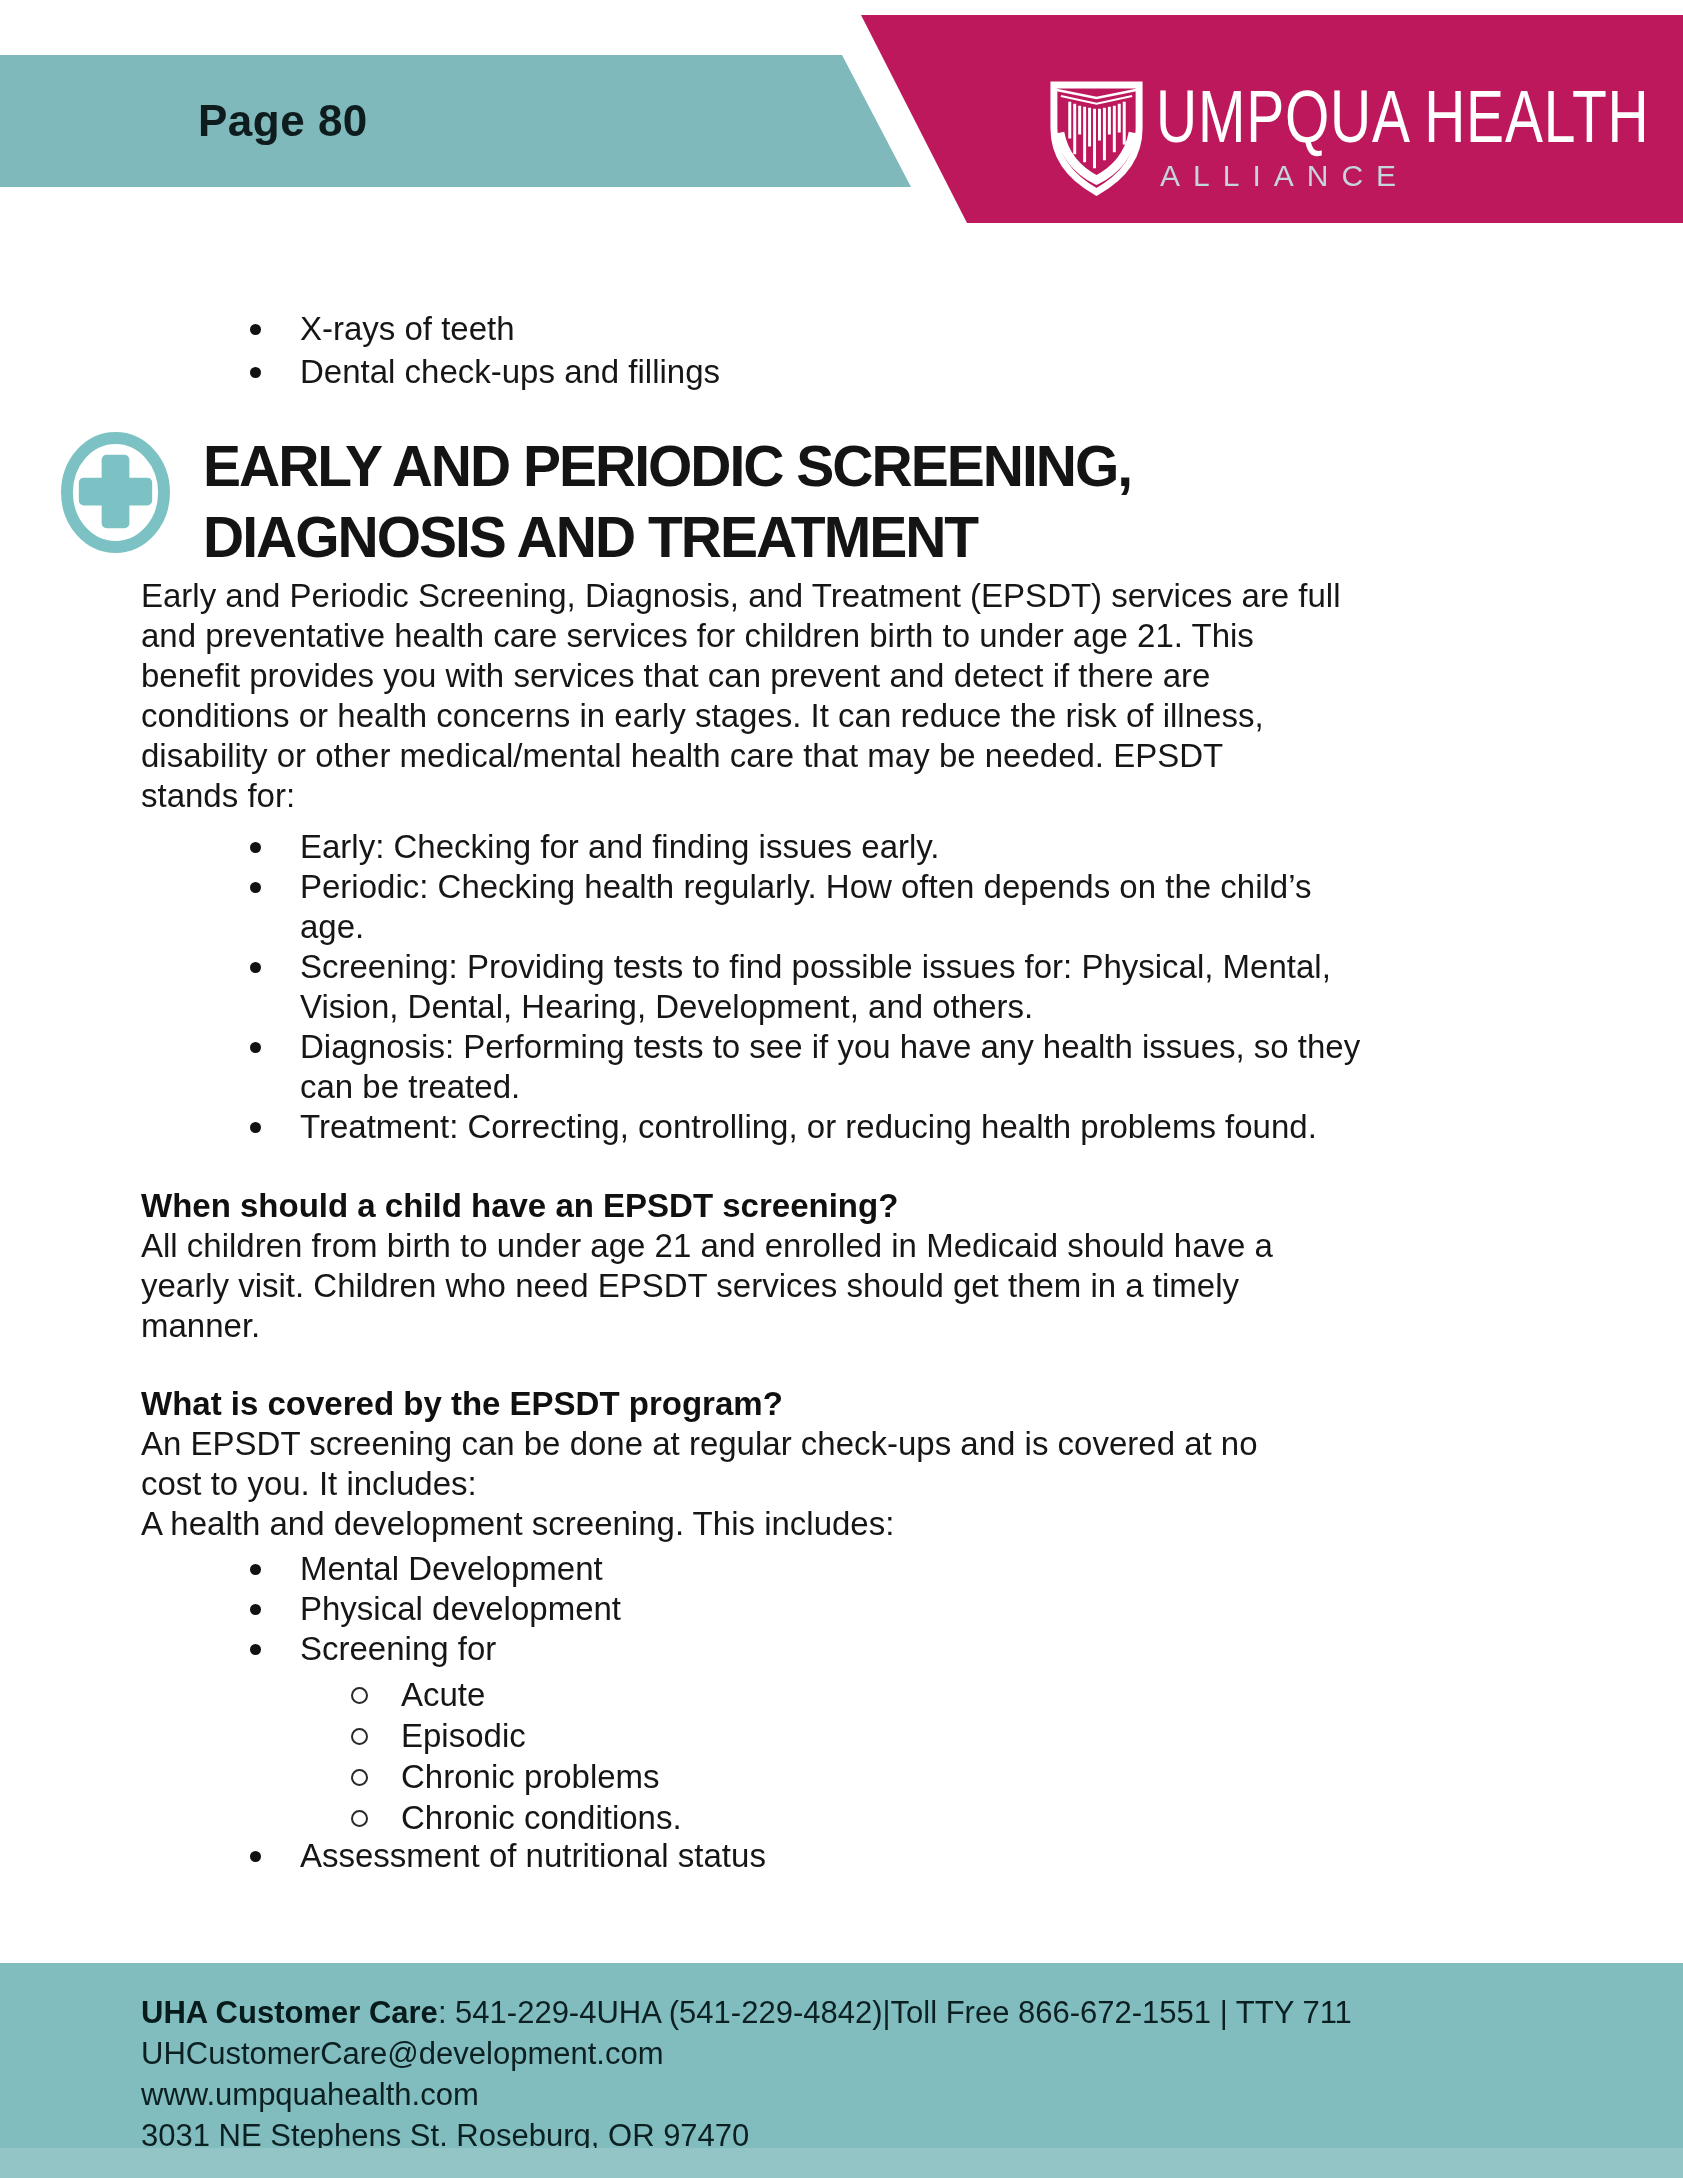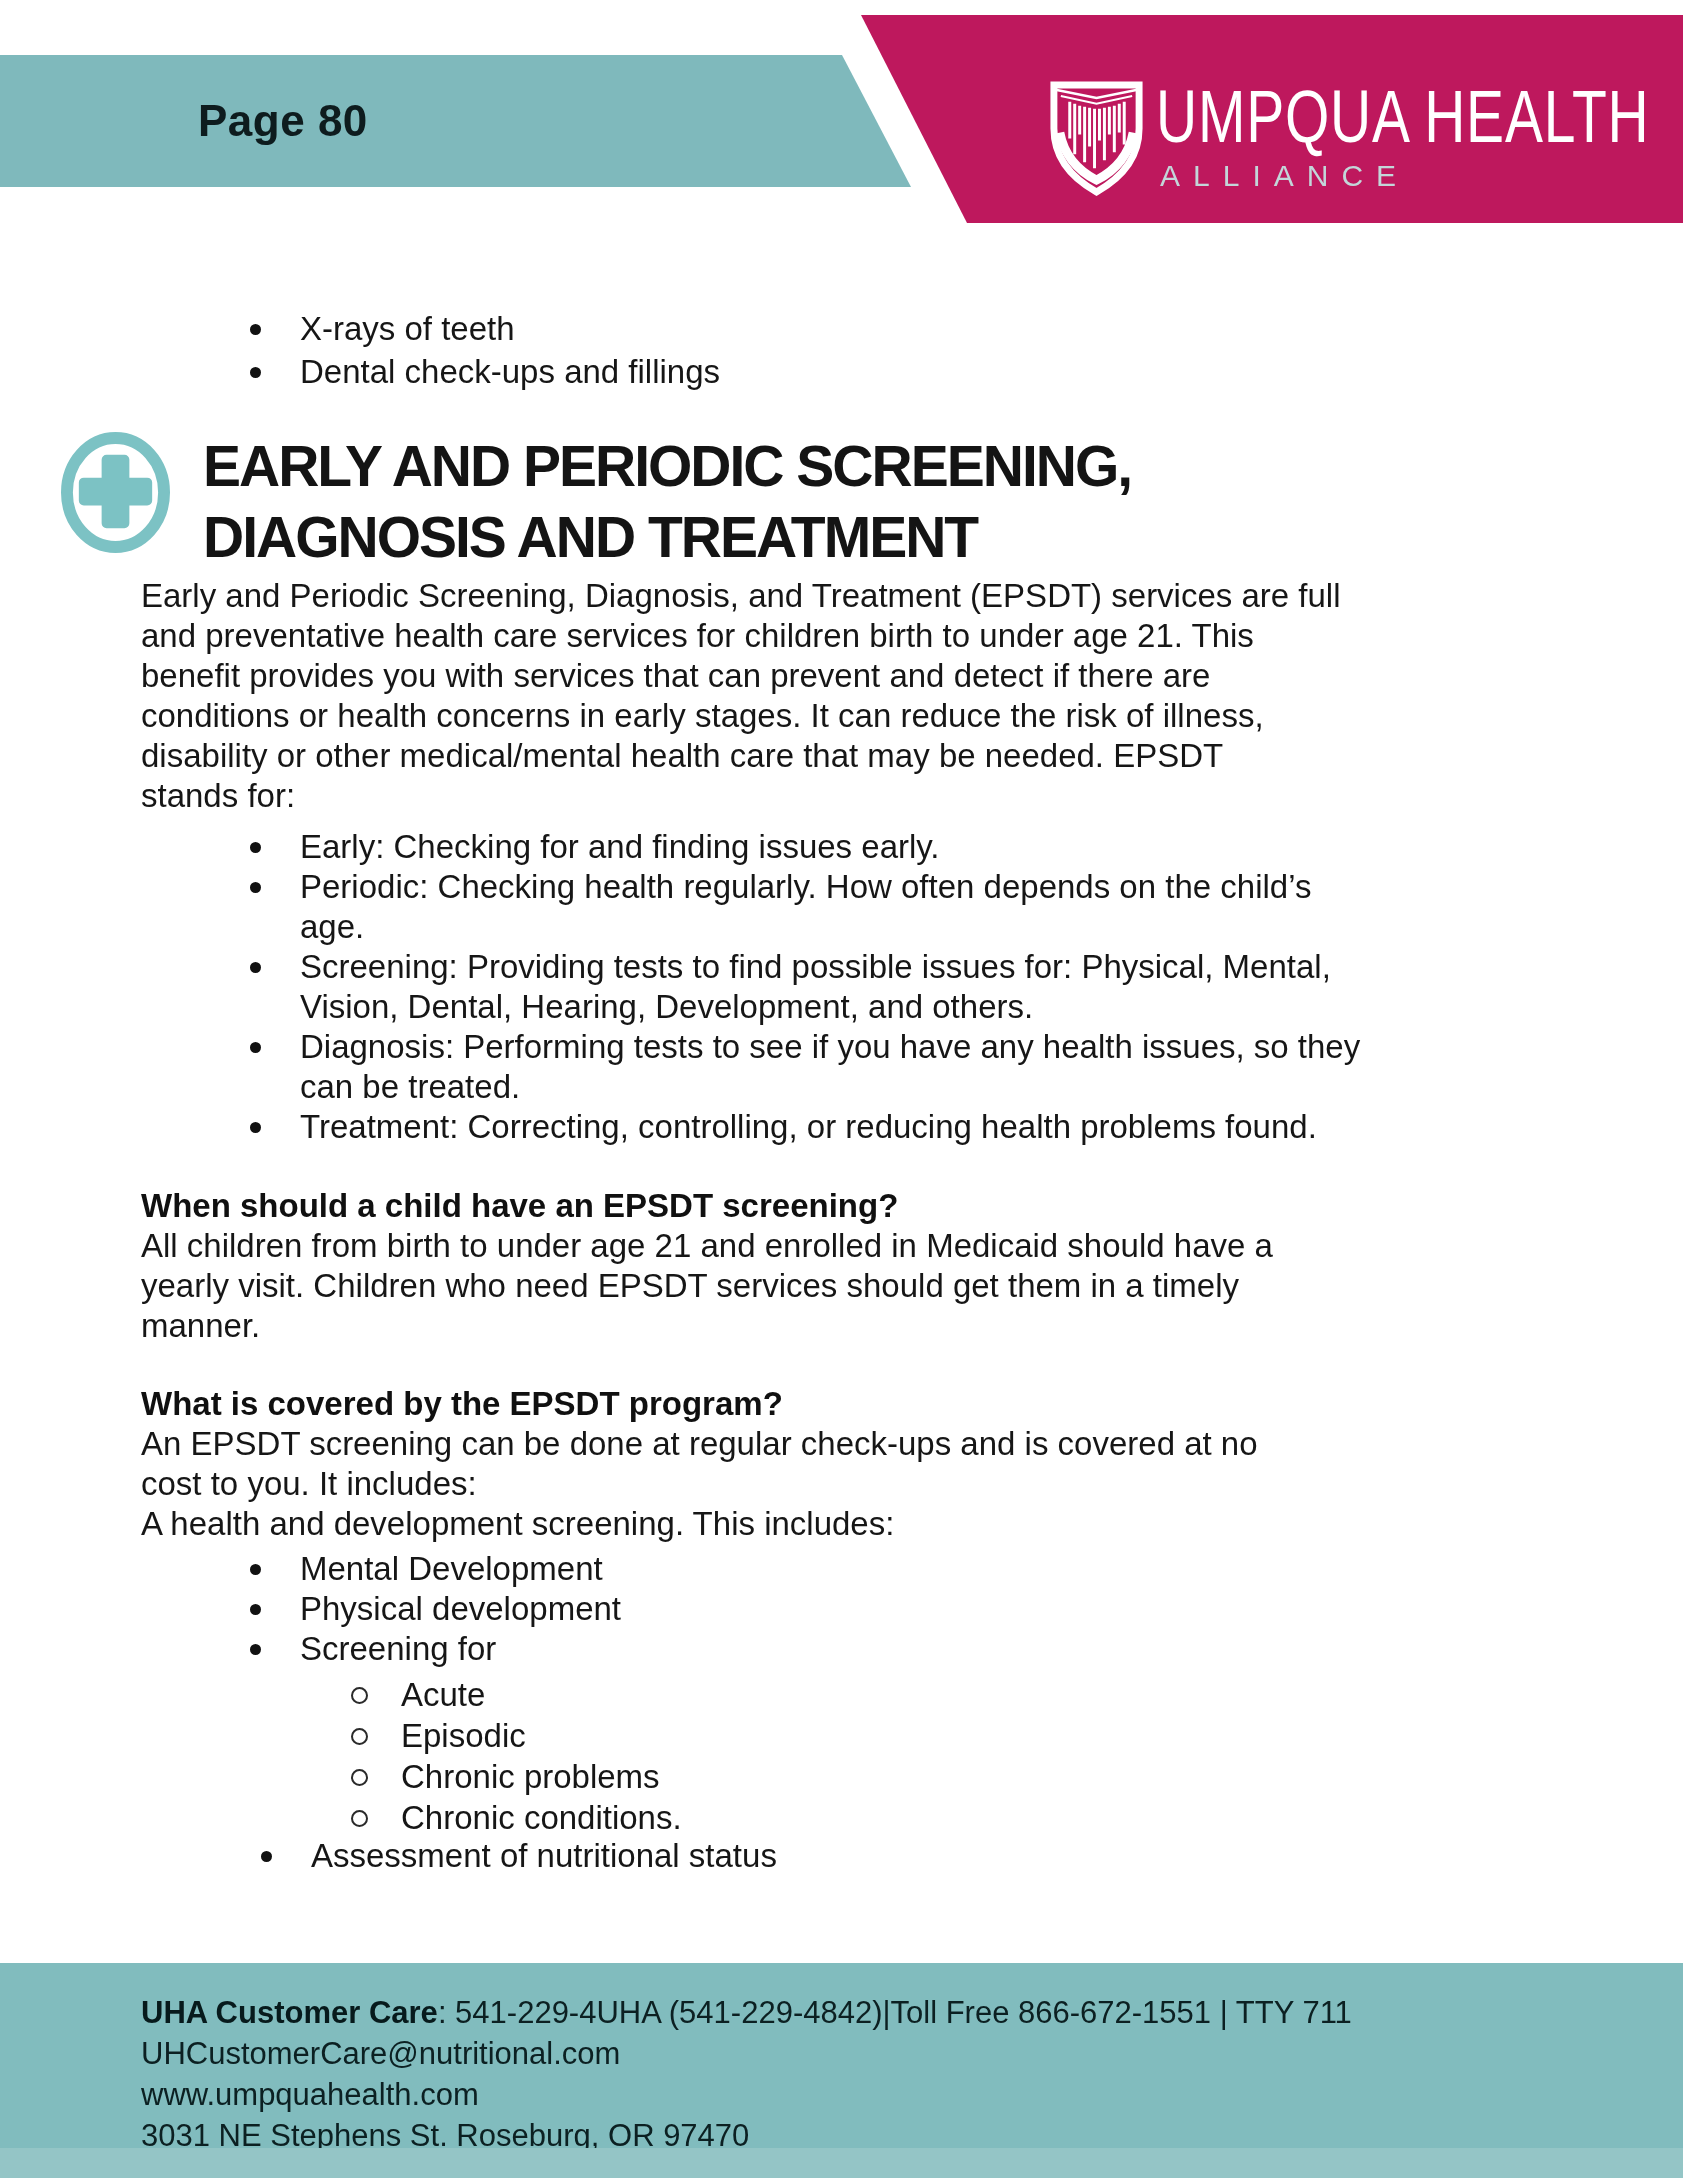--- a/index.html
+++ b/index.html
@@ -184,29 +184,29 @@
 
       <li><span class="li-text">Acute</span></li>
 
       <li><span class="li-text">Episodic</span></li>
 
       <li><span class="li-text">Chronic problems</span></li>
 
       <li><span class="li-text">Chronic conditions.</span></li>
     </ul>
 
-  <ul class="doclist abs" style="left:152px;top:1836px;">
+  <ul class="doclist abs" style="left:141px;top:1836px;">
 
       <li><span class="li-text">Assessment of nutritional status</span></li>
     </ul>
 
   <div class="footer-band">
     <div class="fline">
       <span class="fbold">UHA Customer Care</span><span>: 541-229-4UHA (541-229-4842)|Toll Free 866-672-1551 | TTY 711</span>
     </div>
-    <div class="fline">UHCustomerCare@nutritional.com</div>
+    <div class="fline">UHCustomerCare@development.com</div>
     <div class="fline">www.umpquahealth.com</div>
     <div class="fline">3031 NE Stephens St. Roseburg, OR 97470</div>
   </div>
   <div class="footer-strip"></div>
 
 </div>
 
 
 </body></html>

